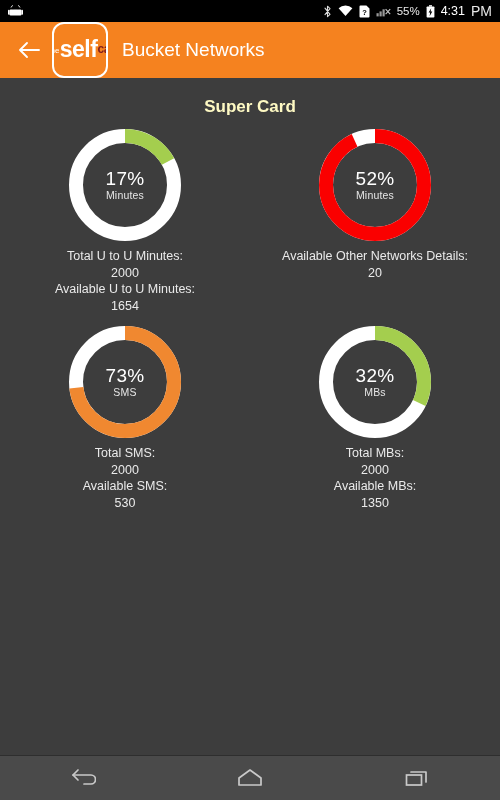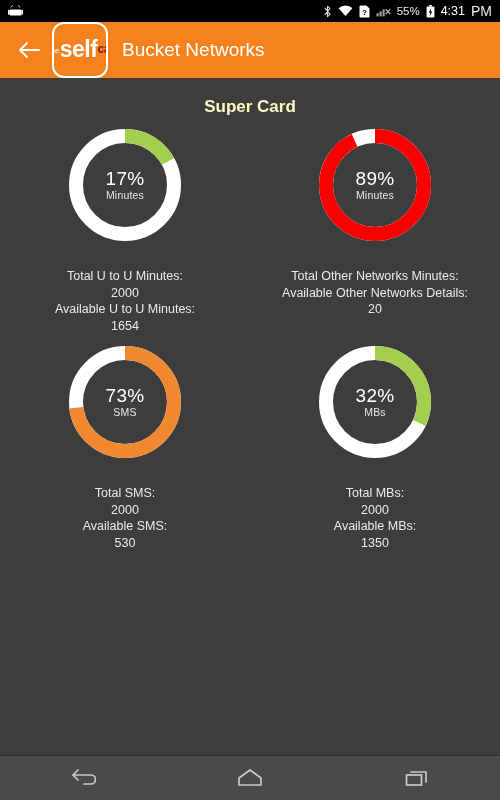--- a/index.html
+++ b/index.html
@@ -87,21 +87,21 @@
     font-size:17px;
     font-weight:700;
     margin-top:19px;
   }
   .grid {
     margin-top:12px;
     display:grid;
     grid-template-columns:1fr 1fr;
     row-gap:12px;
   }
-  .cell { display:flex; flex-direction:column; align-items:center;gap:20px; }
+  .cell { display:flex; flex-direction:column; align-items:center; }
   .donut-wrap { position:relative; width:112px; height:112px; }
   .donut-wrap svg { display:block; }
   .donut-center {
     position:absolute; inset:0;
     display:flex; flex-direction:column;
     align-items:center; justify-content:center;
     pointer-events:none;
   }
   .donut-pct {
     color:#ffffff; font-size:19px; font-weight:400;
@@ -227,26 +227,25 @@
           <div>1654</div>
         </div>
       </div>
       <div class="cell">
         <div class="donut-wrap">
           <svg width="112" height="112" viewBox="0 0 112 112">
             <circle cx="56" cy="56" r="49" fill="none" stroke="#ffffff" stroke-width="14"></circle>
             <circle cx="56" cy="56" r="49" fill="none" stroke="#fa0000" stroke-width="14" stroke-dasharray="286.32475444817373 307.8760800517997" transform="rotate(-90 56 56)"></circle>
           </svg>
           <div class="donut-center">
-            <div class="donut-pct">89%</div>
+            <div class="donut-pct">52%</div>
             <div class="donut-unit">Minutes</div>
           </div>
         </div>
         <div class="stats">
-          <div>Total Other Networks Minutes:</div>
           <div>Available Other Networks Details:</div>
           <div>20</div>
         </div>
       </div>
       <div class="cell">
         <div class="donut-wrap">
           <svg width="112" height="112" viewBox="0 0 112 112">
             <circle cx="56" cy="56" r="49" fill="none" stroke="#ffffff" stroke-width="14"></circle>
             <circle cx="56" cy="56" r="49" fill="none" stroke="#f08830" stroke-width="14" stroke-dasharray="224.74953843781378 307.8760800517997" transform="rotate(-90 56 56)"></circle>
           </svg>

